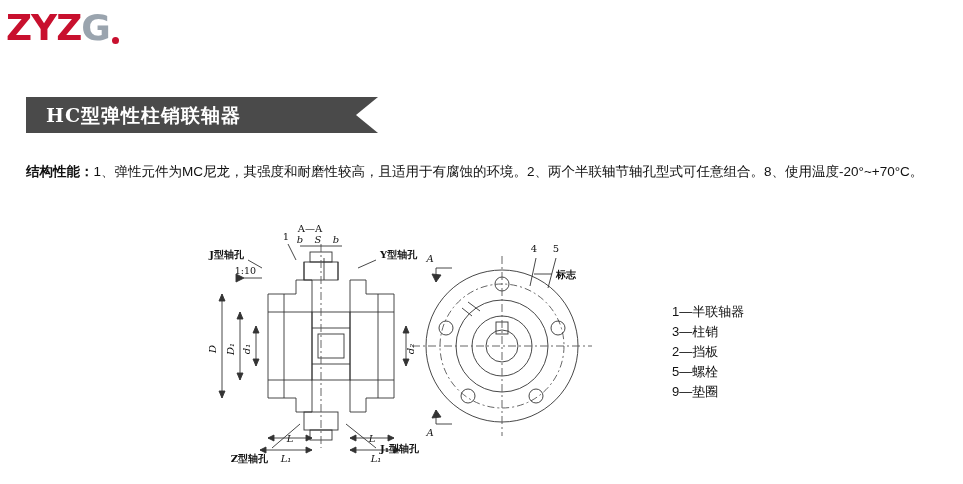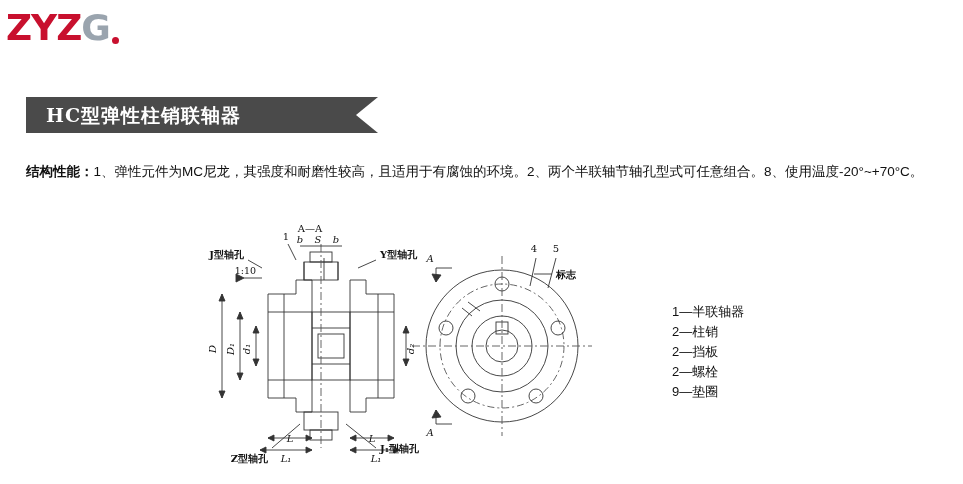--- a/index.html
+++ b/index.html
@@ -256,17 +256,17 @@
       <text x="356" y="36" text-anchor="middle">5</text>
       <text x="356" y="62" text-anchor="start" font-size="10" font-weight="bold">标志</text>
       <text x="230" y="46" text-anchor="middle" font-style="italic">A</text>
       <text x="230" y="220" text-anchor="middle" font-style="italic">A</text>
     </g>
   </svg>
 </div>
 
 <div class="legend">
   <div>1—半联轴器</div>
-  <div>2—柱销</div>
+  <div>3—柱销</div>
   <div>2—挡板</div>
-  <div>2—螺栓</div>
+  <div>5—螺栓</div>
   <div>9—垫圈</div>
 </div>
 
 </body></html>

